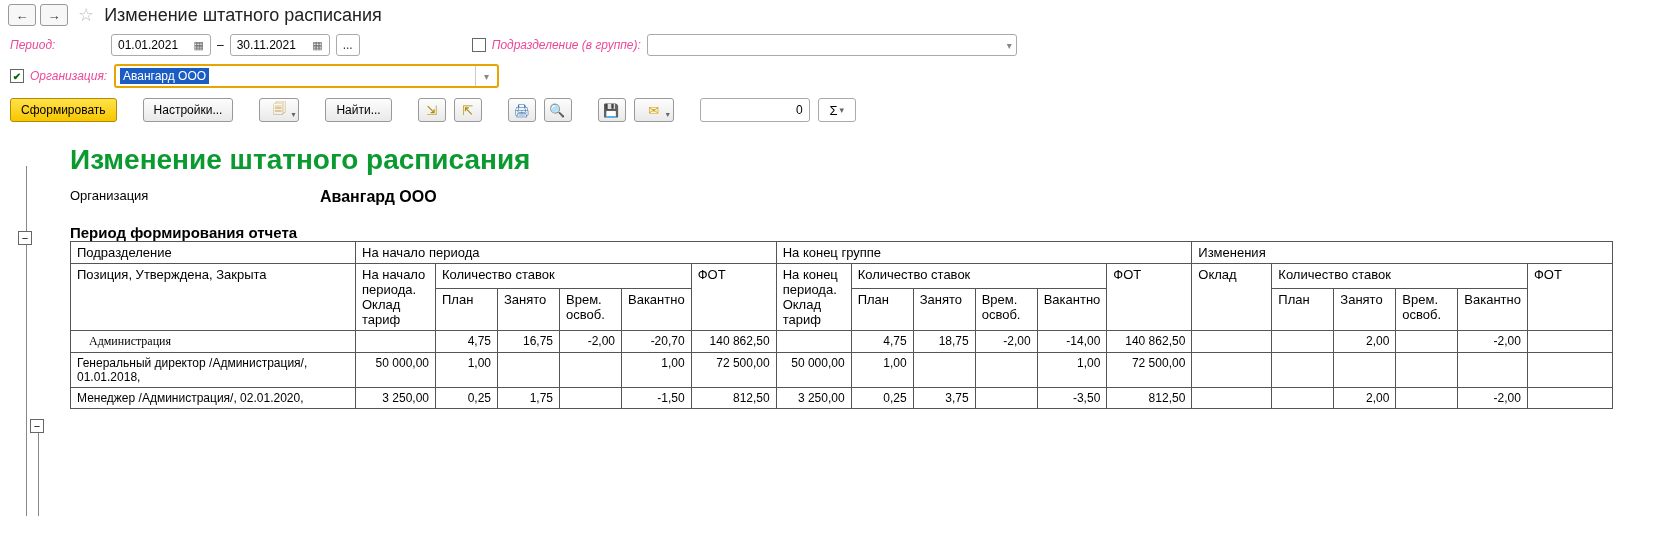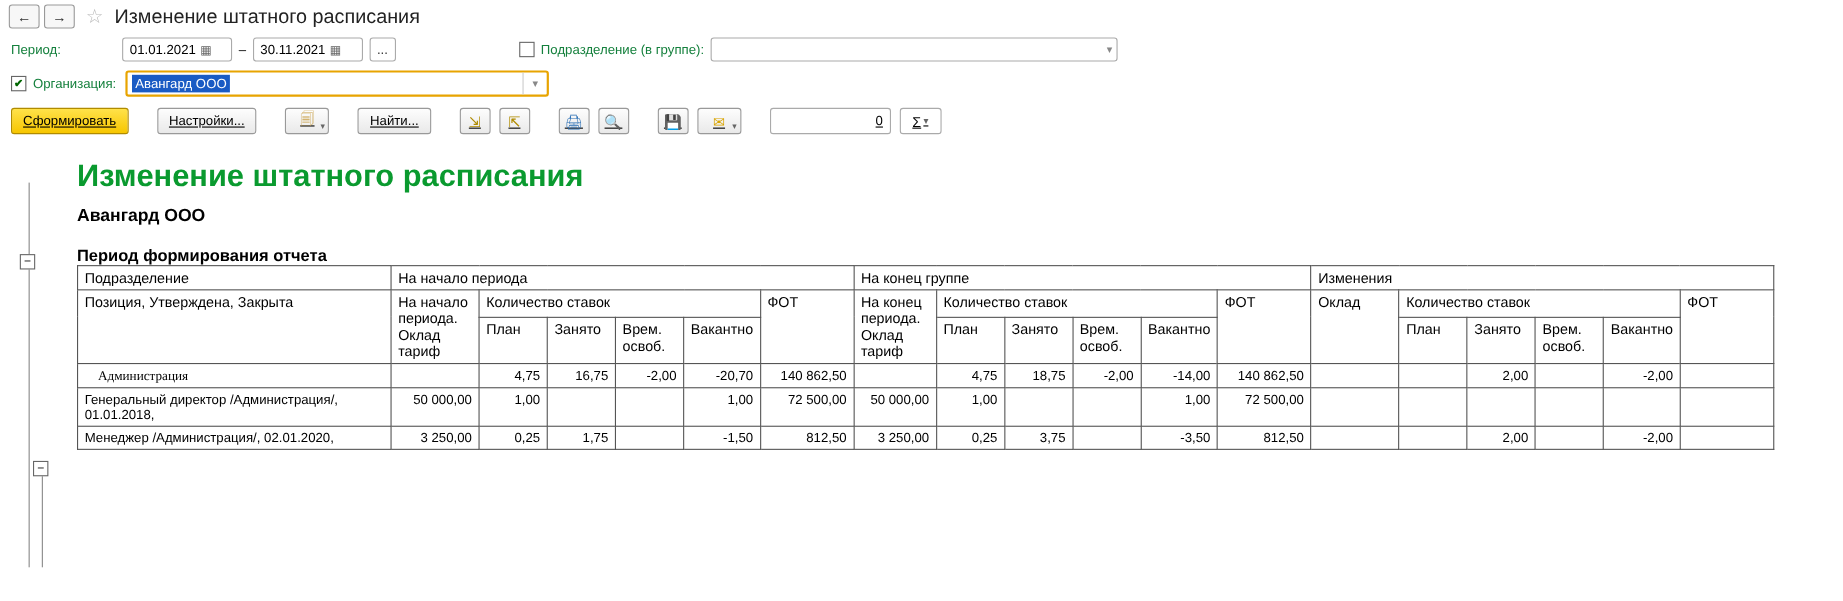--- a/index.html
+++ b/index.html
@@ -34,30 +34,30 @@
     color: #222;
   }
 
   
   .filter-row {
     display: flex;
     align-items: center;
     gap: 6px;
     padding: 4px 10px;
   }
-  .label { color: #15803d; }
+  .label { color: #ec4899; font-style: italic; }
   .field {
     border: 1px solid #aaa;
     border-radius: 3px;
     height: 22px;
     padding: 0 6px;
     background: #fff;
     display: flex; align-items: center;
   }
-  .date-field { width: 100px; justify-content: flex-start; }
+  .date-field { width: 100px; justify-content: space-between; }
   .cal-icon { font-size: 11px; color: #666; margin-left: 4px; }
   .ellipsis-btn {
     width: 24px; height: 22px;
     border: 1px solid #aaa; border-radius: 3px;
     background: #fff;
     display:flex; align-items:center; justify-content:center;
     cursor:pointer; font-size:12px; color:#333;
   }
   .checkbox {
     width: 14px; height: 14px;
@@ -93,21 +93,20 @@
     width: 22px;
     border-left: 1px solid #ccc;
     display:flex; align-items:center; justify-content:center;
     color:#888; font-size:10px; cursor:pointer;
   }
 
   
   .toolbar {
     display:flex; align-items:center; gap:8px;
     padding: 6px 10px;
-    text-decoration: underline;
   }
   .btn {
     height: 24px;
     border: 1px solid #999;
     border-radius: 3px;
     background: linear-gradient(#fdfdfd,#e9e9e9);
     padding: 0 10px;
     display:flex; align-items:center; gap:4px;
     font-size: 12px;
     cursor:pointer;
@@ -324,20 +323,21 @@
   <div class="outline">
     <div class="vline"></div>
     <div class="vline2"></div>
     <div class="node" style="top:95px">−</div>
     <div class="node node2" style="top:283px">−</div>
   </div>
 
   <div class="report">
     <div class="rep-title">Изменение штатного расписания</div>
     <div class="org-row">
+      <span class="lab">Организация</span>
       <span class="val">Авангард ООО</span>
     </div>
     <div class="period-h">Период формирования отчета</div>
 
     <table class="grid">
 
       <tbody>
           <tr>
         <th class="c-pod">Подразделение</th>
         <th colspan="6">На начало периода</th>

